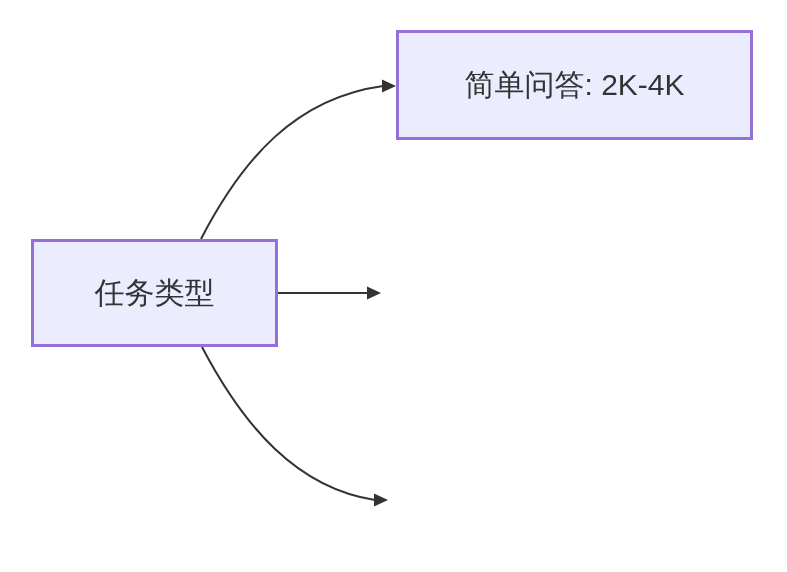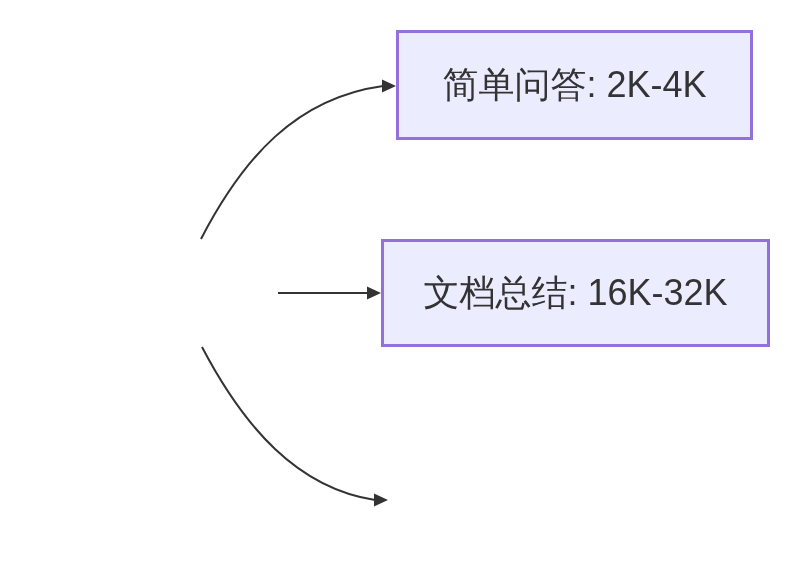--- a/index.html
+++ b/index.html
@@ -46,21 +46,21 @@
     box-sizing: border-box;
     background: var(--node-fill);
     border: 3px solid var(--node-border);
     display: flex;
     align-items: center;
     justify-content: center;
     text-align: center;
   }
   .node-label {
     color: var(--text-color);
-    font-size: 36px;
+    font-size: 30px;
     line-height: 1.2;
     white-space: nowrap;
   }
   .node-root    { left: 31px;  top: 239px; width: 247px; height: 108px; }
   .node-top     { left: 396px; top: 30px;  width: 357px; height: 110px; }
   .node-middle  { left: 381px; top: 239px; width: 389px; height: 108px; }
   .node-bottom  { left: 388px; top: 448px; width: 376px; height: 106px; }
 </style>
 </head>
 <body>
@@ -72,23 +72,23 @@
     <path class="edge-path" d="M201,239 C243,158 296,98 383,86"></path>
     <polygon class="arrowhead" points="396,86 382,79.5 382,92.5"></polygon>
 
     <path class="edge-path" d="M278,293 L368,293"></path>
     <polygon class="arrowhead" points="381,293 367,286.5 367,299.5"></polygon>
 
     <path class="edge-path" d="M202,347 C244,427 297,488 375,500"></path>
     <polygon class="arrowhead" points="388,500 374,493.5 374,506.5"></polygon>
   </svg>
 
+  <div class="node node-root">
+    <span class="node-label">任务类型</span>
+  </div>
 
   <div class="node node-top">
     <span class="node-label">简单问答: 2K-4K</span>
   </div>
 
-  <div class="node node-middle">
-    <span class="node-label">文档总结: 16K-32K</span>
-  </div>
 
 
 </div>
 
 </body></html>

